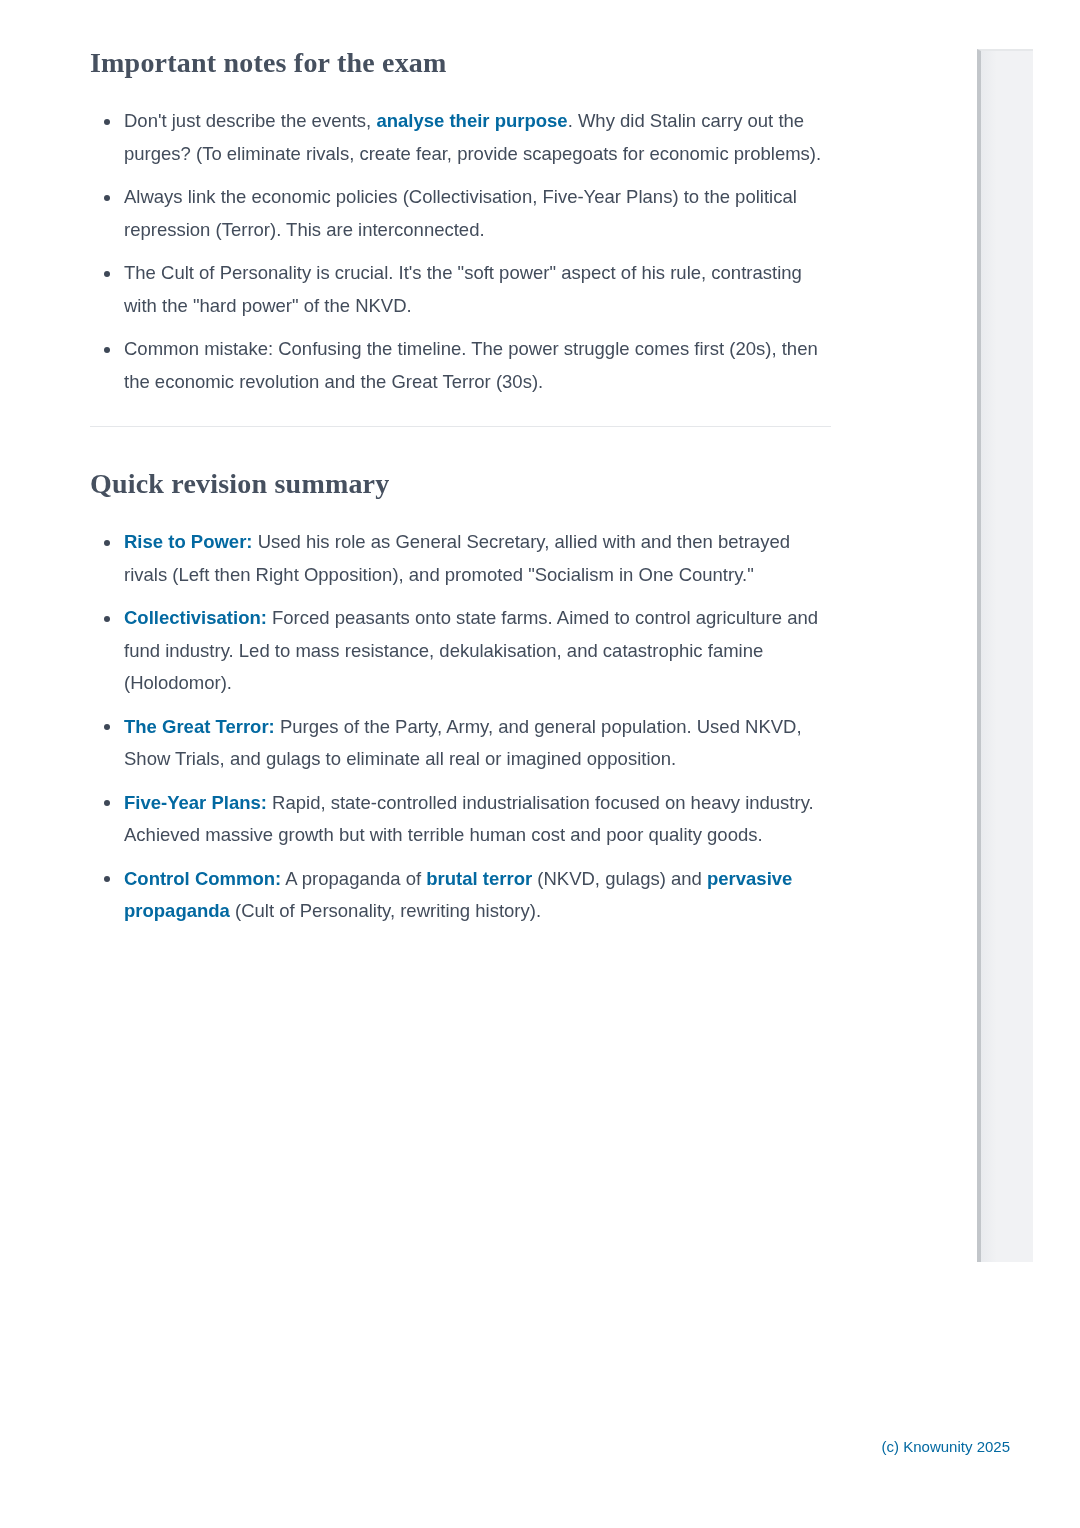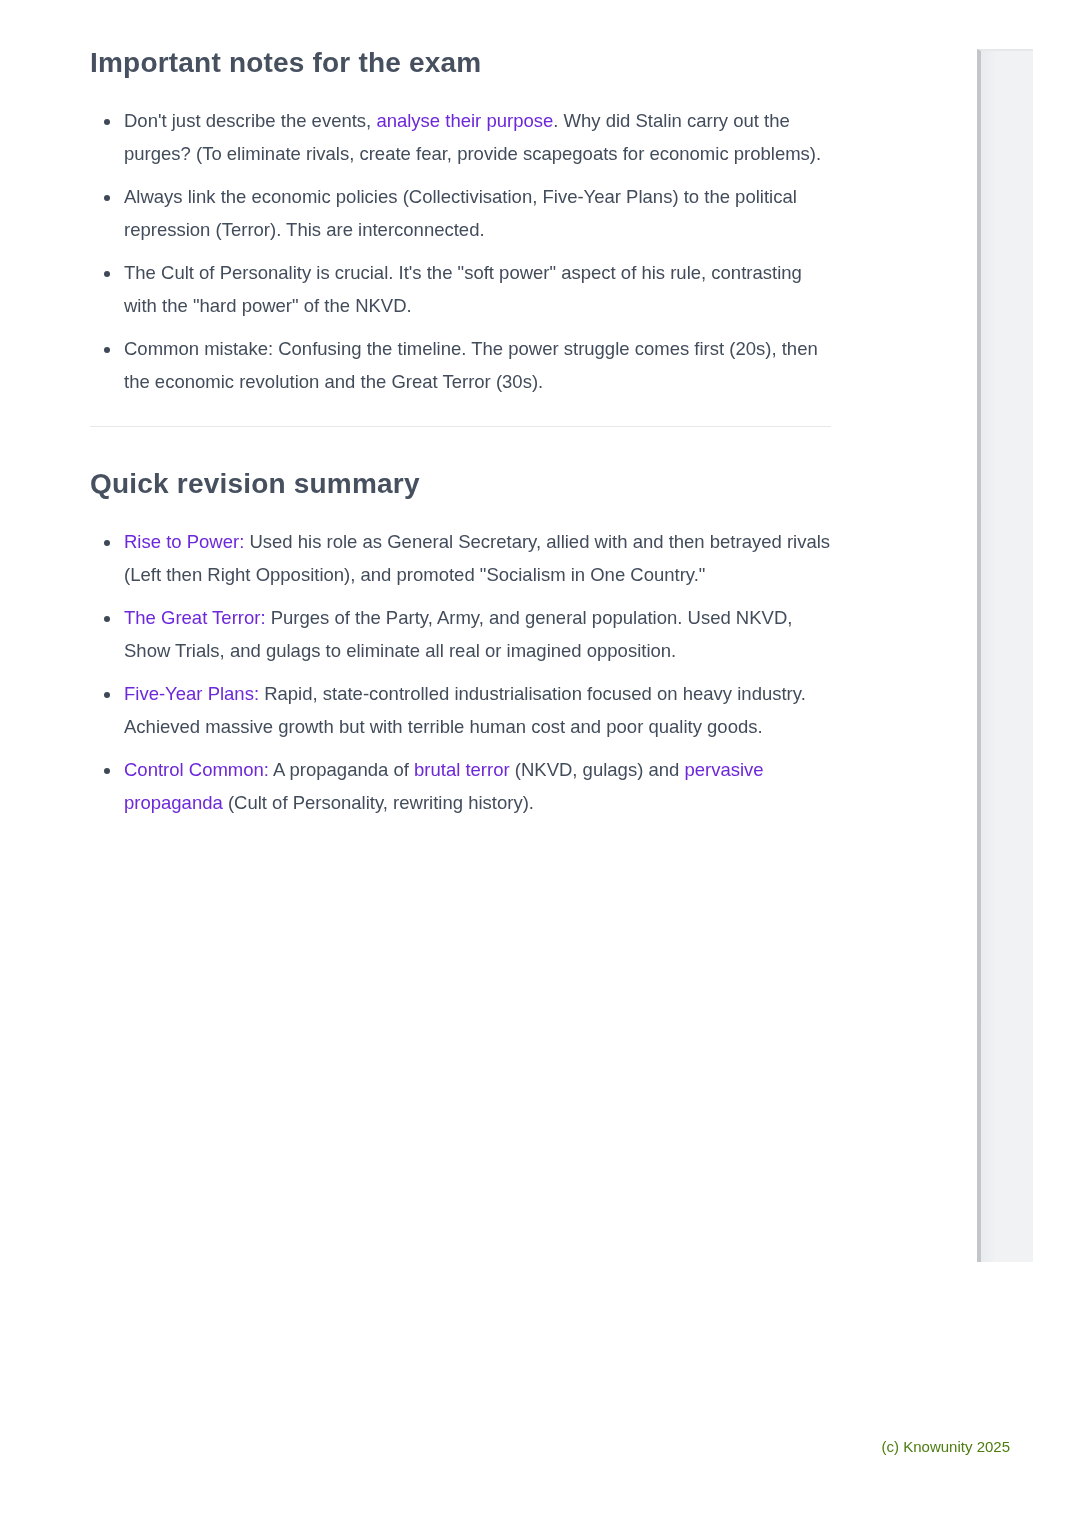--- a/index.html
+++ b/index.html
@@ -17,20 +17,21 @@
     top: 44px;
     width: 741px;
   }
   .section-title {
     font-size: 28px;
     line-height: 38px;
     font-weight: 700;
     letter-spacing: 0.2px;
     color: #46505f;
     margin-bottom: 23px;
+    font-family: Liberation Serif, serif;
   }
   ul.bullets {
     list-style: none;
   }
   ul.bullets li {
     position: relative;
     padding-left: 34px;
     font-size: 18.5px;
     line-height: 32.5px;
     color: #424c5b;
@@ -40,22 +41,22 @@
     content: "";
     position: absolute;
     left: 14px;
     top: 13.5px;
     width: 6px;
     height: 6px;
     border-radius: 50%;
     background: #3e4857;
   }
   .bold {
-    font-weight: 400;
-    color: #6d28d9;
+    font-weight: 700;
+    color: #0369a1;
   }
   hr.divider {
     border: none;
     border-top: 1px solid #e5e7ea;
     margin: 28px 0 38px 0;
   }
   .page-edge {
     position: absolute;
     left: 977px;
     top: 49px;
@@ -64,21 +65,21 @@
     background: linear-gradient(to right, #e9ebee 0%, #f1f2f4 30%, #f1f2f4 100%);
     border-left: 4px solid #c2c6ca;
     border-top: 2px solid #e6e8ea;
   }
   .footer {
     position: absolute;
     top: 1437px;
     right: 70px;
     font-size: 15px;
     line-height: 20px;
-    color: #4d7c0f;
+    color: #0369a1;
   }
 </style>
 </head>
 <body>
 
 <div class="content">
 
   <section>
     <h2 class="section-title">Important notes for the exam</h2>
     <ul class="bullets">
@@ -88,20 +89,21 @@
         <li><span>Common mistake: Confusing the timeline. The power struggle comes first (20s), then the economic revolution and the Great Terror (30s).</span></li>
       </ul>
   </section>
 
   <hr class="divider">
 
   <section>
     <h2 class="section-title">Quick revision summary</h2>
     <ul class="bullets">
         <li><span class="bold">Rise to Power:</span><span> Used his role as General Secretary, allied with and then betrayed rivals (Left then Right Opposition), and promoted "Socialism in One Country."</span></li>
+        <li><span class="bold">Collectivisation:</span><span> Forced peasants onto state farms. Aimed to control agriculture and fund industry. Led to mass resistance, dekulakisation, and catastrophic famine (Holodomor).</span></li>
         <li><span class="bold">The Great Terror:</span><span> Purges of the Party, Army, and general population. Used NKVD, Show Trials, and gulags to eliminate all real or imagined opposition.</span></li>
         <li><span class="bold">Five-Year Plans:</span><span> Rapid, state-controlled industrialisation focused on heavy industry. Achieved massive growth but with terrible human cost and poor quality goods.</span></li>
         <li><span class="bold">Control Common:</span><span> A propaganda of </span><span class="bold">brutal terror</span><span> (NKVD, gulags) and </span><span class="bold">pervasive propaganda</span><span> (Cult of Personality, rewriting history).</span></li>
       </ul>
   </section>
 
 </div>
 
 <div class="page-edge"></div>
 

